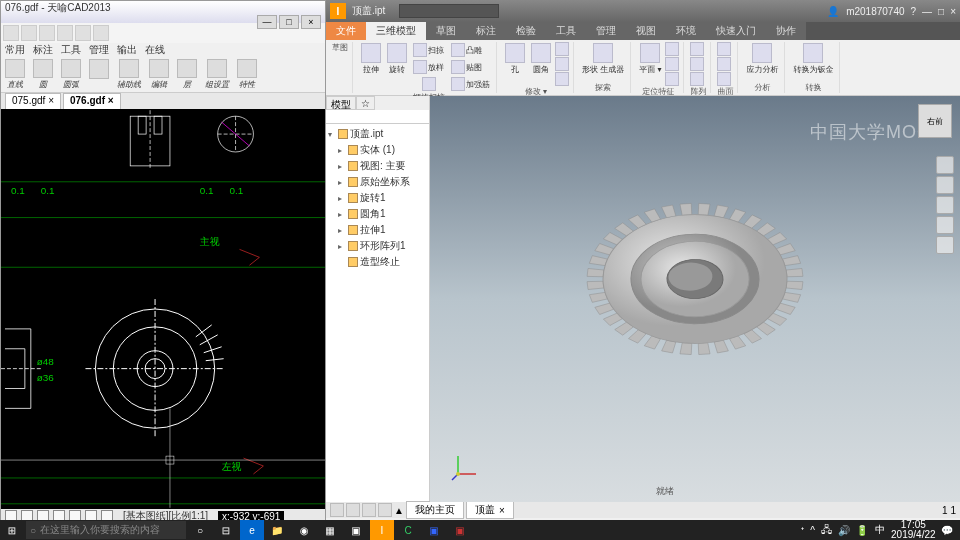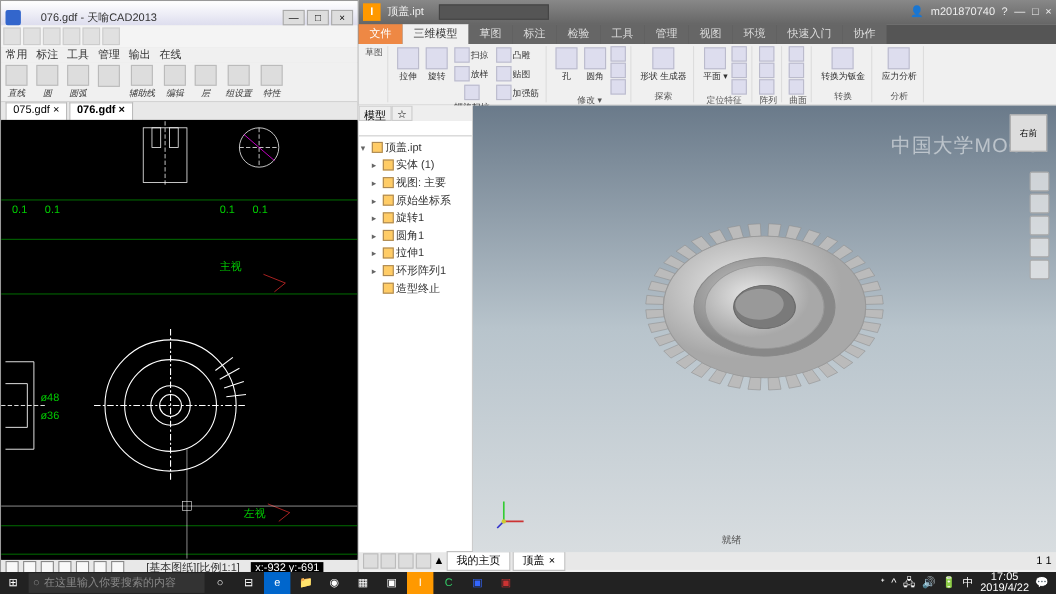--- a/index.html
+++ b/index.html
@@ -1,21 +1,21 @@
 <!DOCTYPE html>
 <html><head>
 <meta charset="utf-8">
 <style>
 *{margin:0;padding:0;box-sizing:border-box;font-family:"Microsoft YaHei",SimSun,sans-serif;font-size:10px;}
 body{width:960px;height:540px;overflow:hidden;background:#333;position:relative;}
 .screen{width:960px;height:540px;position:relative;}
 
 
 .cad-win{position:absolute;left:0;top:0;width:326px;height:520px;background:#e8e8e8;border:1px solid #999;}
-.cad-title{height:22px;background:linear-gradient(#fff,#dde);display:flex;align-items:flex-end;padding:0 4px;gap:18px;}
+.cad-title{height:22px;background:linear-gradient(#fff,#dde);display:flex;align-items:flex-start;padding:0 4px;gap:0;flex-direction:column;}
 .cad-title .ico{width:14px;height:14px;background:#36c;border-radius:2px;}
 .cad-title .txt{font-size:10px;color:#333;}
 .win-btns{margin-left:auto;display:flex;gap:2px;}
 .win-btn{width:20px;height:14px;background:#ddd;border:1px solid #aaa;text-align:center;line-height:12px;font-size:9px;}
 .cad-menu{height:14px;background:#f0f0f0;display:flex;gap:8px;padding:0 4px;font-size:9px;color:#333;}
 .cad-qat{height:20px;background:#f4f4f4;display:flex;gap:2px;padding:2px;}
 .qat-btn{width:16px;height:16px;background:#e0e0e0;border:1px solid #ccc;}
 .cad-ribbon{height:36px;background:#f0f0f0;border-bottom:1px solid #ccc;display:flex;gap:8px;padding:2px 4px;font-style:italic;}
 .rib-grp{display:flex;flex-direction:column;align-items:center;gap:1px;}
 .rib-ico{width:20px;height:20px;background:#ddd;border:1px solid #bbb;}
@@ -218,21 +218,21 @@
       </svg>
     </div>
     <div class="cad-status">
       <div class="stat-box"></div>
       <div class="stat-box"></div>
       <div class="stat-box"></div>
       <div class="stat-box"></div>
       <div class="stat-box"></div>
       <div class="stat-box"></div>
       <div class="stat-box"></div>
-      <span style="margin-left:16px">[基本图纸][比例1:1]</span>
+      <span style="margin-left:6px">[基本图纸][比例1:1]</span>
       <span style="margin-left:6px;color:#fff;background:#000;padding:0 4px">x:-932  y:-691</span>
     </div>
   </div>
 
   <div class="inv-win">
     <div class="inv-title">
       <div class="inv-logo">I</div>
       <span>顶盖.ipt</span>
       <div class="inv-search" title="搜索帮助和命令..."></div>
       <div class="inv-user">
@@ -362,33 +362,33 @@
               <div class="inv-btn-ico sm"></div>
               <div class="inv-btn-ico sm"></div>
             </div>
           </div>
           <div class="inv-grp-lbl">曲面</div>
         </div>
       <div class="inv-grp">
           <div class="inv-grp-top">
             <div class="inv-btn">
               <div class="inv-btn-ico"></div>
+              <span class="inv-btn-lbl">应力分析</span>
+            </div>
+          </div>
+          <div class="inv-grp-lbl">分析</div>
+        </div>
+      <div class="inv-grp">
+          <div class="inv-grp-top">
+            <div class="inv-btn">
+              <div class="inv-btn-ico"></div>
               <span class="inv-btn-lbl">转换为钣金</span>
             </div>
           </div>
           <div class="inv-grp-lbl">转换</div>
-        </div>
-      <div class="inv-grp">
-          <div class="inv-grp-top">
-            <div class="inv-btn">
-              <div class="inv-btn-ico"></div>
-              <span class="inv-btn-lbl">应力分析</span>
-            </div>
-          </div>
-          <div class="inv-grp-lbl">分析</div>
         </div>
     </div>
     <div class="inv-body">
       <div class="inv-tree">
         <div class="tree-tabs">
             <div class="tree-tab">模型</div>
             <div class="tree-tab">☆</div>
           </div>
         <div class="tree-search"></div>
         <div class="tree-items" id="tree-items">

